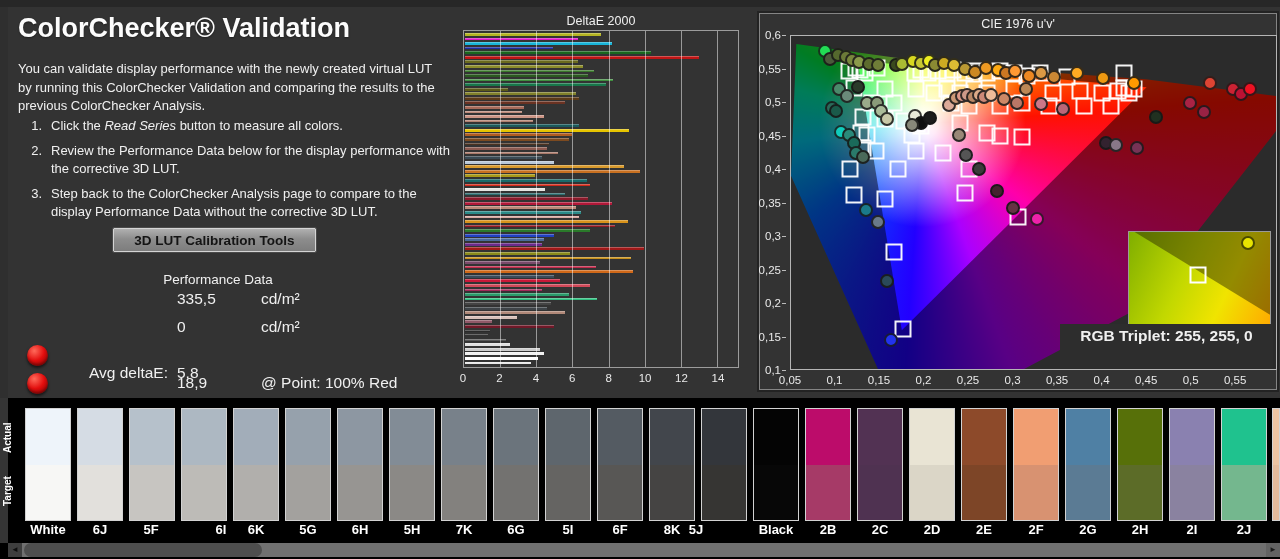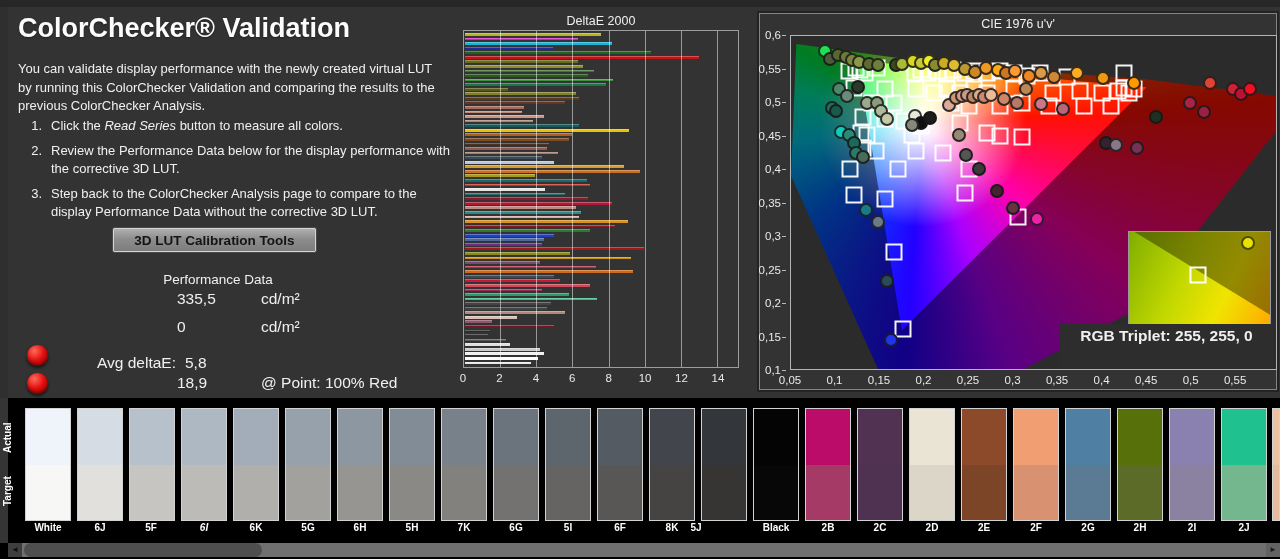--- a/index.html
+++ b/index.html
@@ -71,21 +71,21 @@
   #strip{position:absolute;left:0;top:398px;width:1280px;height:161px;background:#000;}
   #strip-gutter{position:absolute;left:0;top:0;width:8px;height:145px;background:#353535;}
   .rot-label{position:absolute;left:2px;width:16px;font-size:10px;font-weight:700;color:#fff;
              writing-mode:vertical-rl;transform:rotate(180deg);text-align:center;}
   #rot-actual{top:12px;height:55px;}
   #rot-target{top:66px;height:55px;}
   .patch{position:absolute;top:10px;width:46px;height:113px;border:1px solid #d2d2d2;box-sizing:border-box;}
   .patch-half{position:absolute;left:0;width:100%;height:50%;}
   .patch-half.actual{top:0;}
   .patch-half.target{bottom:0;}
-  .patch-label{position:absolute;top:124px;width:46px;text-align:center;font-size:10px;font-weight:700;color:#fff;}
+  .patch-label{position:absolute;top:124px;width:46px;text-align:center;font-size:13px;font-weight:700;color:#fff;}
   #sb-track{position:absolute;left:8px;top:145px;width:1272px;height:14px;background:#707070;}
   #sb-thumb{position:absolute;left:16px;top:0;width:238px;height:14px;background:#4e4e4e;border-radius:7px;cursor:pointer;}
   .sb-arrow{position:absolute;top:0;width:14px;height:14px;font-size:8px;line-height:14px;text-align:center;color:#1c1c1c;cursor:pointer;}
   #sb-left{left:0;background:#3e3e3e;color:#0e0e0e;}
   #sb-right{right:0;background:#636363;}
 </style>
 </head>
 <body>
 
 <div class="edge-top"></div>
@@ -112,21 +112,21 @@
 <div id="perf-heading">Performance Data</div>
 <div class="perf-row" style="top:290px;">
   <span class="perf-value">335,5</span>
   <span class="perf-unit">cd/m²</span>
 </div>
 <div class="perf-row" style="top:318px;">
   <span class="perf-value">0</span>
   <span class="perf-unit">cd/m²</span>
 </div>
 <div class="ball" style="top:345px;"></div>
-<div class="perf-row" style="top:354px;margin-left:8px;">
+<div class="perf-row" style="top:364px;">
   <span class="perf-label">Avg deltaE:</span>
   <span class="perf-value">5,8</span>
 </div>
 <div class="ball" style="top:373px;"></div>
 <div class="perf-row" style="top:374px;">
   <span class="perf-value">18,9</span>
   <span class="perf-unit">@ Point: 100% Red</span>
 </div>
 
 <div id="de-title">DeltaE 2000</div>
@@ -446,21 +446,21 @@
       <div class="patch-label" style="left: 77px;">6J</div>
       <div class="patch" style="left: 129px;">
         <div class="patch-half actual" style="background: rgb(182, 193, 203);"></div>
         <div class="patch-half target" style="background: rgb(199, 197, 193);"></div>
       </div>
       <div class="patch-label" style="left: 128px;">5F</div>
       <div class="patch" style="left: 181px;">
         <div class="patch-half actual" style="background: rgb(173, 184, 194);"></div>
         <div class="patch-half target" style="background: rgb(189, 187, 183);"></div>
       </div>
-      <div class="patch-label" style="left: 181px; font-style: italic;">6I</div>
+      <div class="patch-label" style="left: 198px;">6I</div>
       <div class="patch" style="left: 233px;">
         <div class="patch-half actual" style="background: rgb(162, 173, 185);"></div>
         <div class="patch-half target" style="background: rgb(177, 175, 172);"></div>
       </div>
       <div class="patch-label" style="left: 233px;">6K</div>
       <div class="patch" style="left: 285px;">
         <div class="patch-half actual" style="background: rgb(150, 161, 172);"></div>
         <div class="patch-half target" style="background: rgb(163, 161, 158);"></div>
       </div>
       <div class="patch-label" style="left: 285px;">5G</div>

